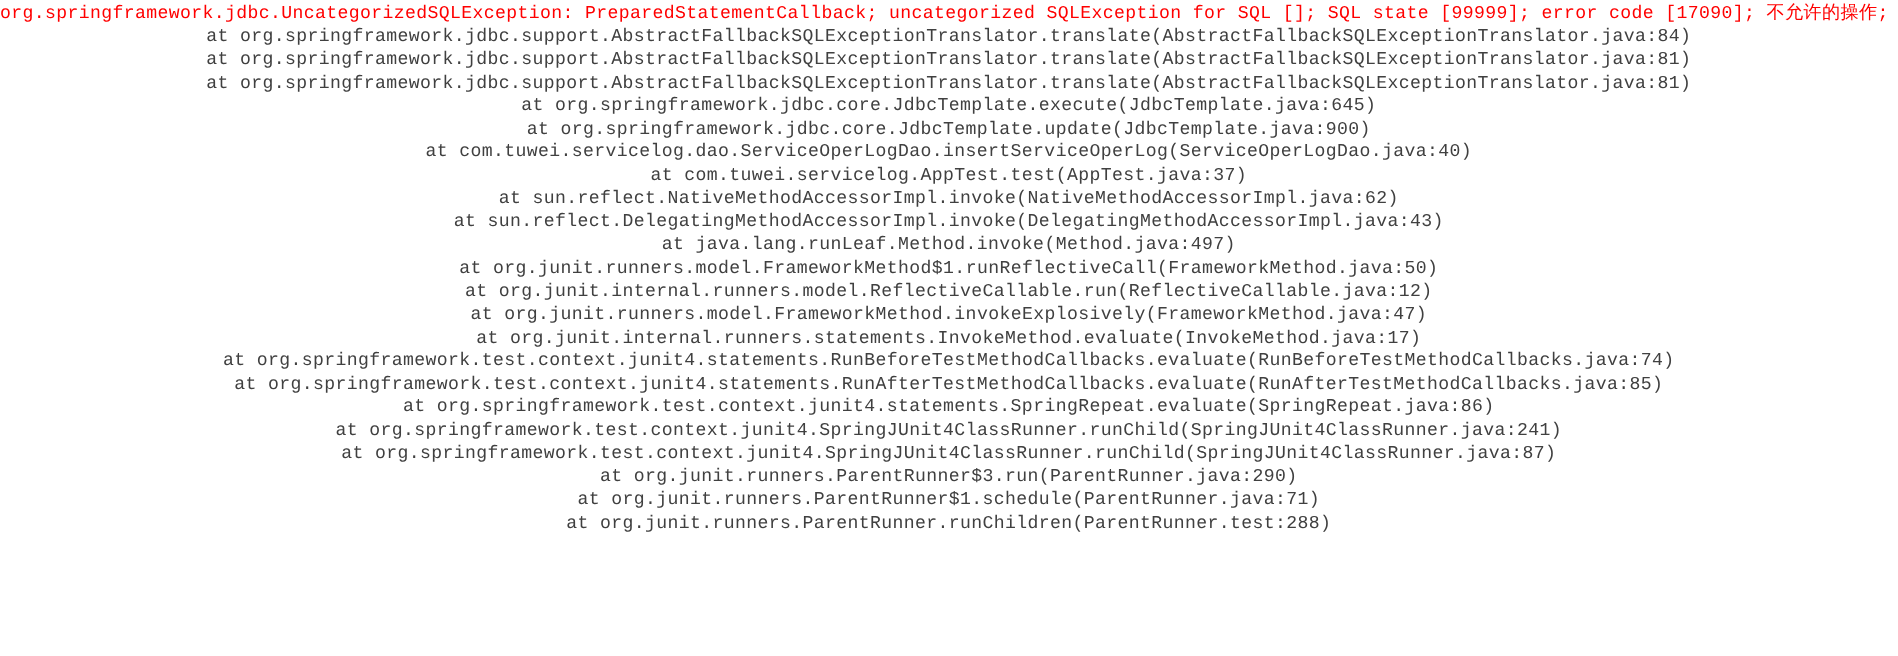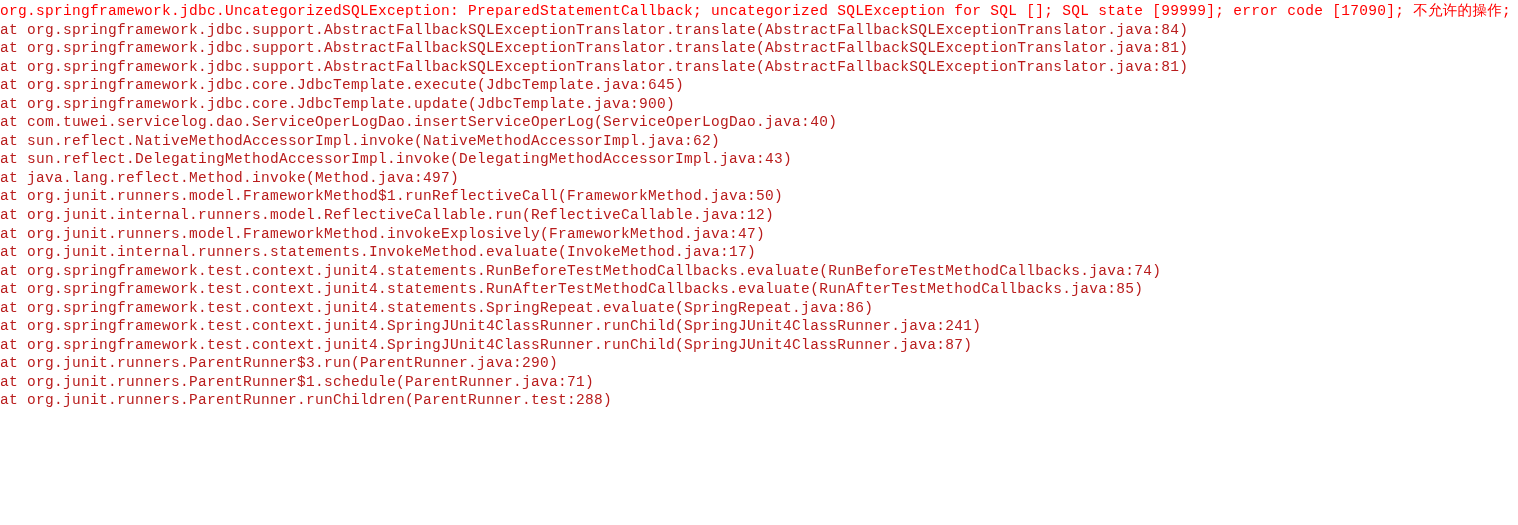--- a/index.html
+++ b/index.html
@@ -14,38 +14,40 @@
       overflow: hidden;
     }
     .stacktrace {
       padding: 2px 0 0 0;
     }
     .exception-header {
       color: #ff0000;
       letter-spacing: 0.3px;
     }
     .stack-line {
-      color: #b91c1c;
+      color: #404040;
       letter-spacing: 0.3px;
+      text-align: center;
     }
   </style>
 </head>
 <body>
 
 <div class="stacktrace">
   <div class="exception-header">org.springframework.jdbc.UncategorizedSQLException: PreparedStatementCallback; uncategorized SQLException for SQL []; SQL state [99999]; error code [17090]; 不允许的操作; nested exception is java.sql.SQLException: 不允许的操作</div>
   <div class="stack-line">at org.springframework.jdbc.support.AbstractFallbackSQLExceptionTranslator.translate(AbstractFallbackSQLExceptionTranslator.java:84)</div>
   <div class="stack-line">at org.springframework.jdbc.support.AbstractFallbackSQLExceptionTranslator.translate(AbstractFallbackSQLExceptionTranslator.java:81)</div>
   <div class="stack-line">at org.springframework.jdbc.support.AbstractFallbackSQLExceptionTranslator.translate(AbstractFallbackSQLExceptionTranslator.java:81)</div>
   <div class="stack-line">at org.springframework.jdbc.core.JdbcTemplate.execute(JdbcTemplate.java:645)</div>
   <div class="stack-line">at org.springframework.jdbc.core.JdbcTemplate.update(JdbcTemplate.java:900)</div>
   <div class="stack-line">at com.tuwei.servicelog.dao.ServiceOperLogDao.insertServiceOperLog(ServiceOperLogDao.java:40)</div>
+  <div class="stack-line">at com.tuwei.servicelog.AppTest.test(AppTest.java:37)</div>
   <div class="stack-line">at sun.reflect.NativeMethodAccessorImpl.invoke(NativeMethodAccessorImpl.java:62)</div>
   <div class="stack-line">at sun.reflect.DelegatingMethodAccessorImpl.invoke(DelegatingMethodAccessorImpl.java:43)</div>
-  <div class="stack-line">at java.lang.reflect.Method.invoke(Method.java:497)</div>
+  <div class="stack-line">at java.lang.runLeaf.Method.invoke(Method.java:497)</div>
   <div class="stack-line">at org.junit.runners.model.FrameworkMethod$1.runReflectiveCall(FrameworkMethod.java:50)</div>
   <div class="stack-line">at org.junit.internal.runners.model.ReflectiveCallable.run(ReflectiveCallable.java:12)</div>
   <div class="stack-line">at org.junit.runners.model.FrameworkMethod.invokeExplosively(FrameworkMethod.java:47)</div>
   <div class="stack-line">at org.junit.internal.runners.statements.InvokeMethod.evaluate(InvokeMethod.java:17)</div>
   <div class="stack-line">at org.springframework.test.context.junit4.statements.RunBeforeTestMethodCallbacks.evaluate(RunBeforeTestMethodCallbacks.java:74)</div>
   <div class="stack-line">at org.springframework.test.context.junit4.statements.RunAfterTestMethodCallbacks.evaluate(RunAfterTestMethodCallbacks.java:85)</div>
   <div class="stack-line">at org.springframework.test.context.junit4.statements.SpringRepeat.evaluate(SpringRepeat.java:86)</div>
   <div class="stack-line">at org.springframework.test.context.junit4.SpringJUnit4ClassRunner.runChild(SpringJUnit4ClassRunner.java:241)</div>
   <div class="stack-line">at org.springframework.test.context.junit4.SpringJUnit4ClassRunner.runChild(SpringJUnit4ClassRunner.java:87)</div>
   <div class="stack-line">at org.junit.runners.ParentRunner$3.run(ParentRunner.java:290)</div>

